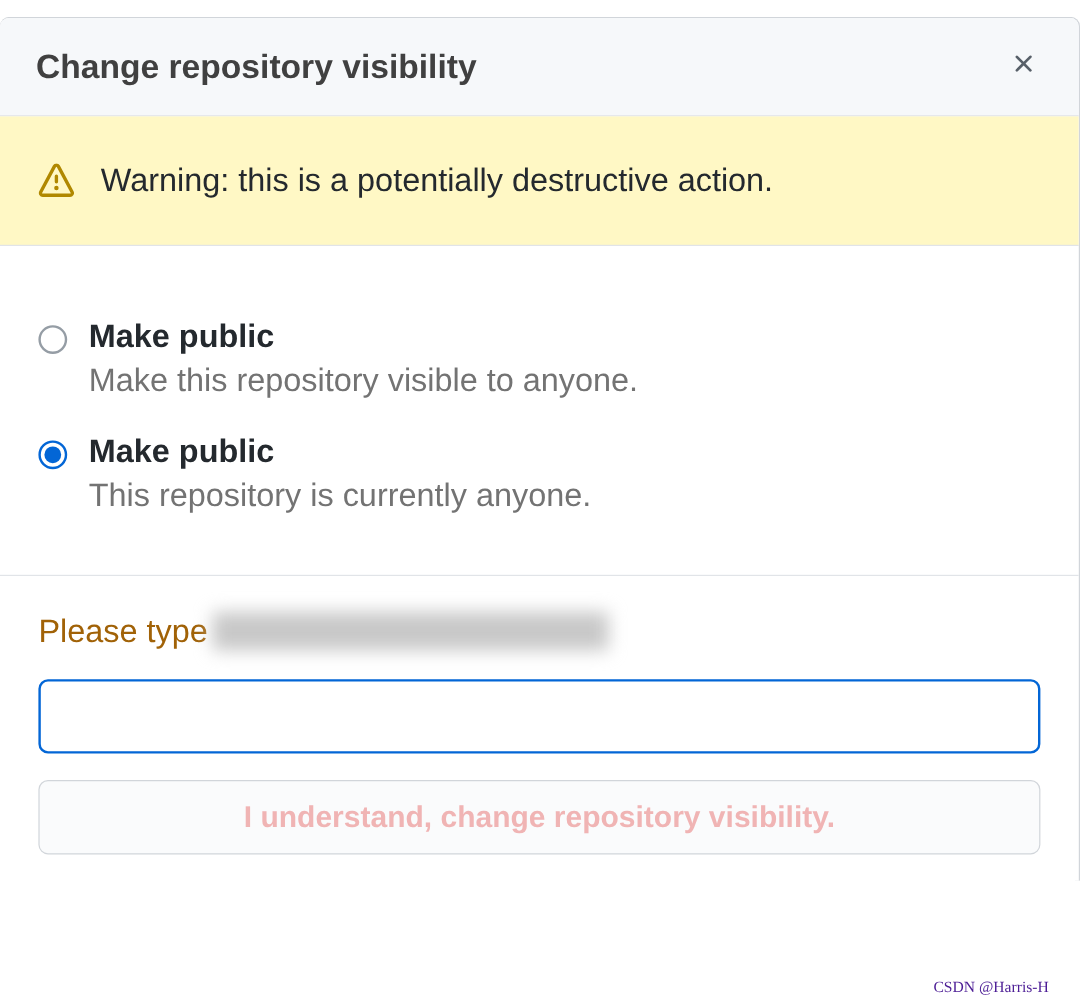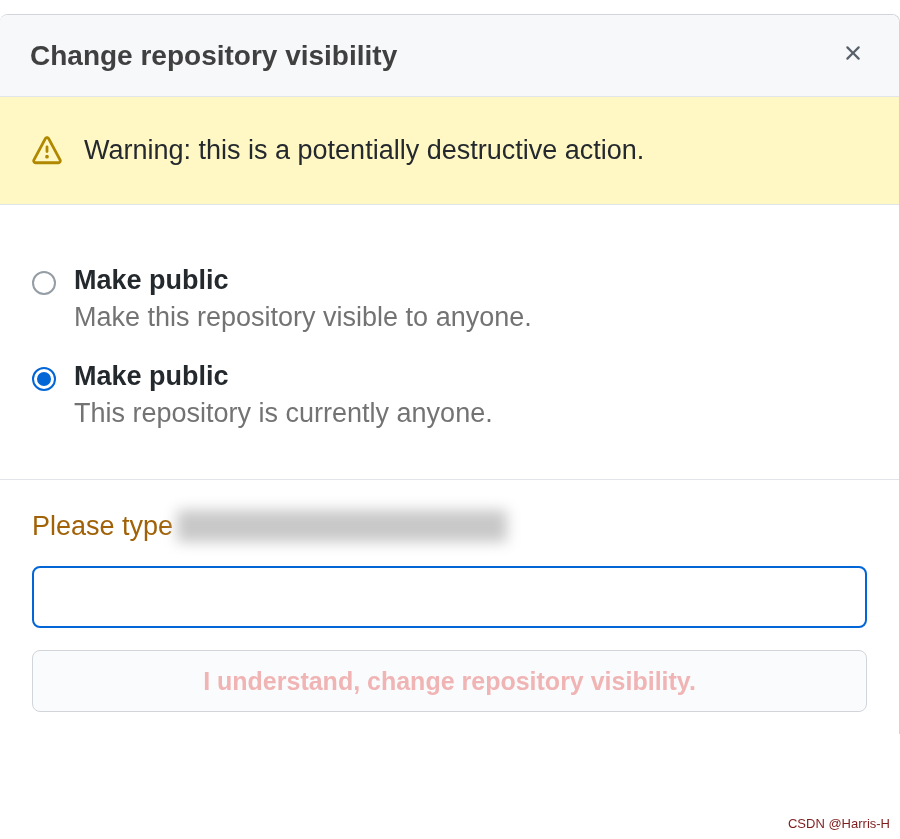--- a/index.html
+++ b/index.html
@@ -146,23 +146,24 @@
       border: 1px solid #d1d5da;
       border-radius: 8px;
       font-size: 25px;
       color: #f0b4b4;
       cursor: pointer;
       font-weight: bold;
     }
     .watermark {
       position: absolute;
       bottom: 8px;
-      right: 10px;
+      right: 26px;
       font-size: 13px;
-      color: #7f1d1d;
+      color: #4c1d95;
+      font-family: Liberation Serif, serif;
     }
   </style>
 </head>
 <body>
 
 <div class="modal">
   <div class="modal-header">
     <div class="modal-title">Change repository visibility</div>
     <button class="close-btn">
       <svg width="24" height="24" viewBox="0 0 16 16" fill="#586069">

